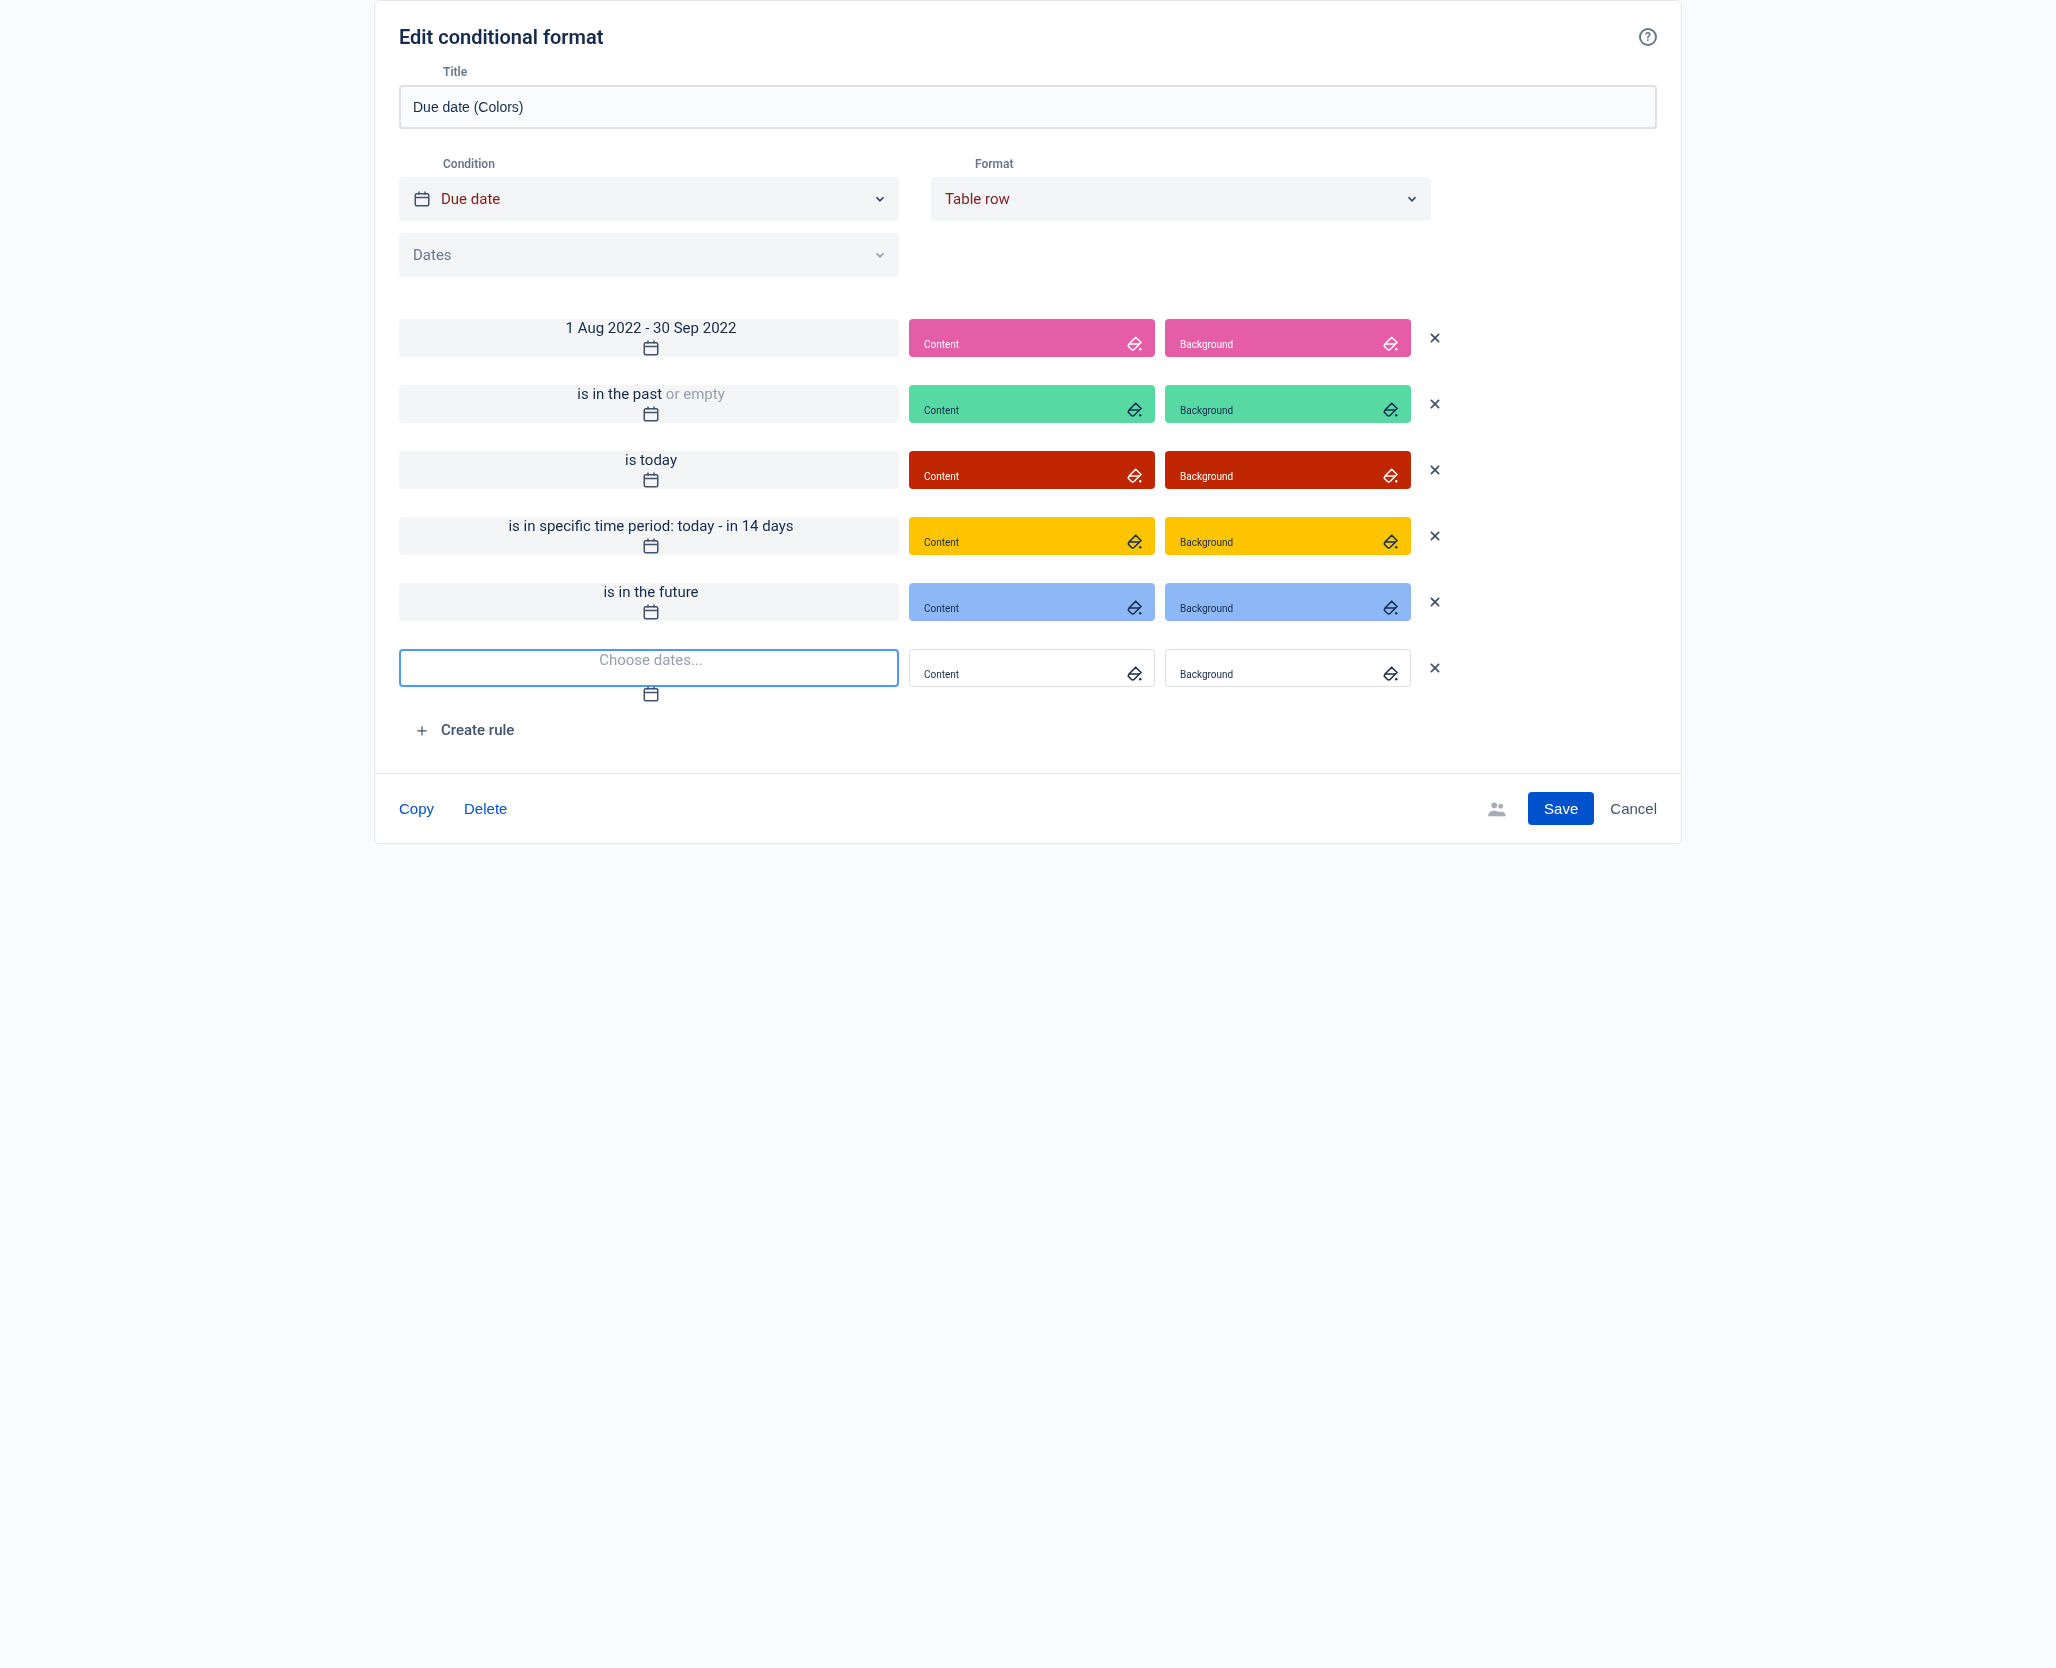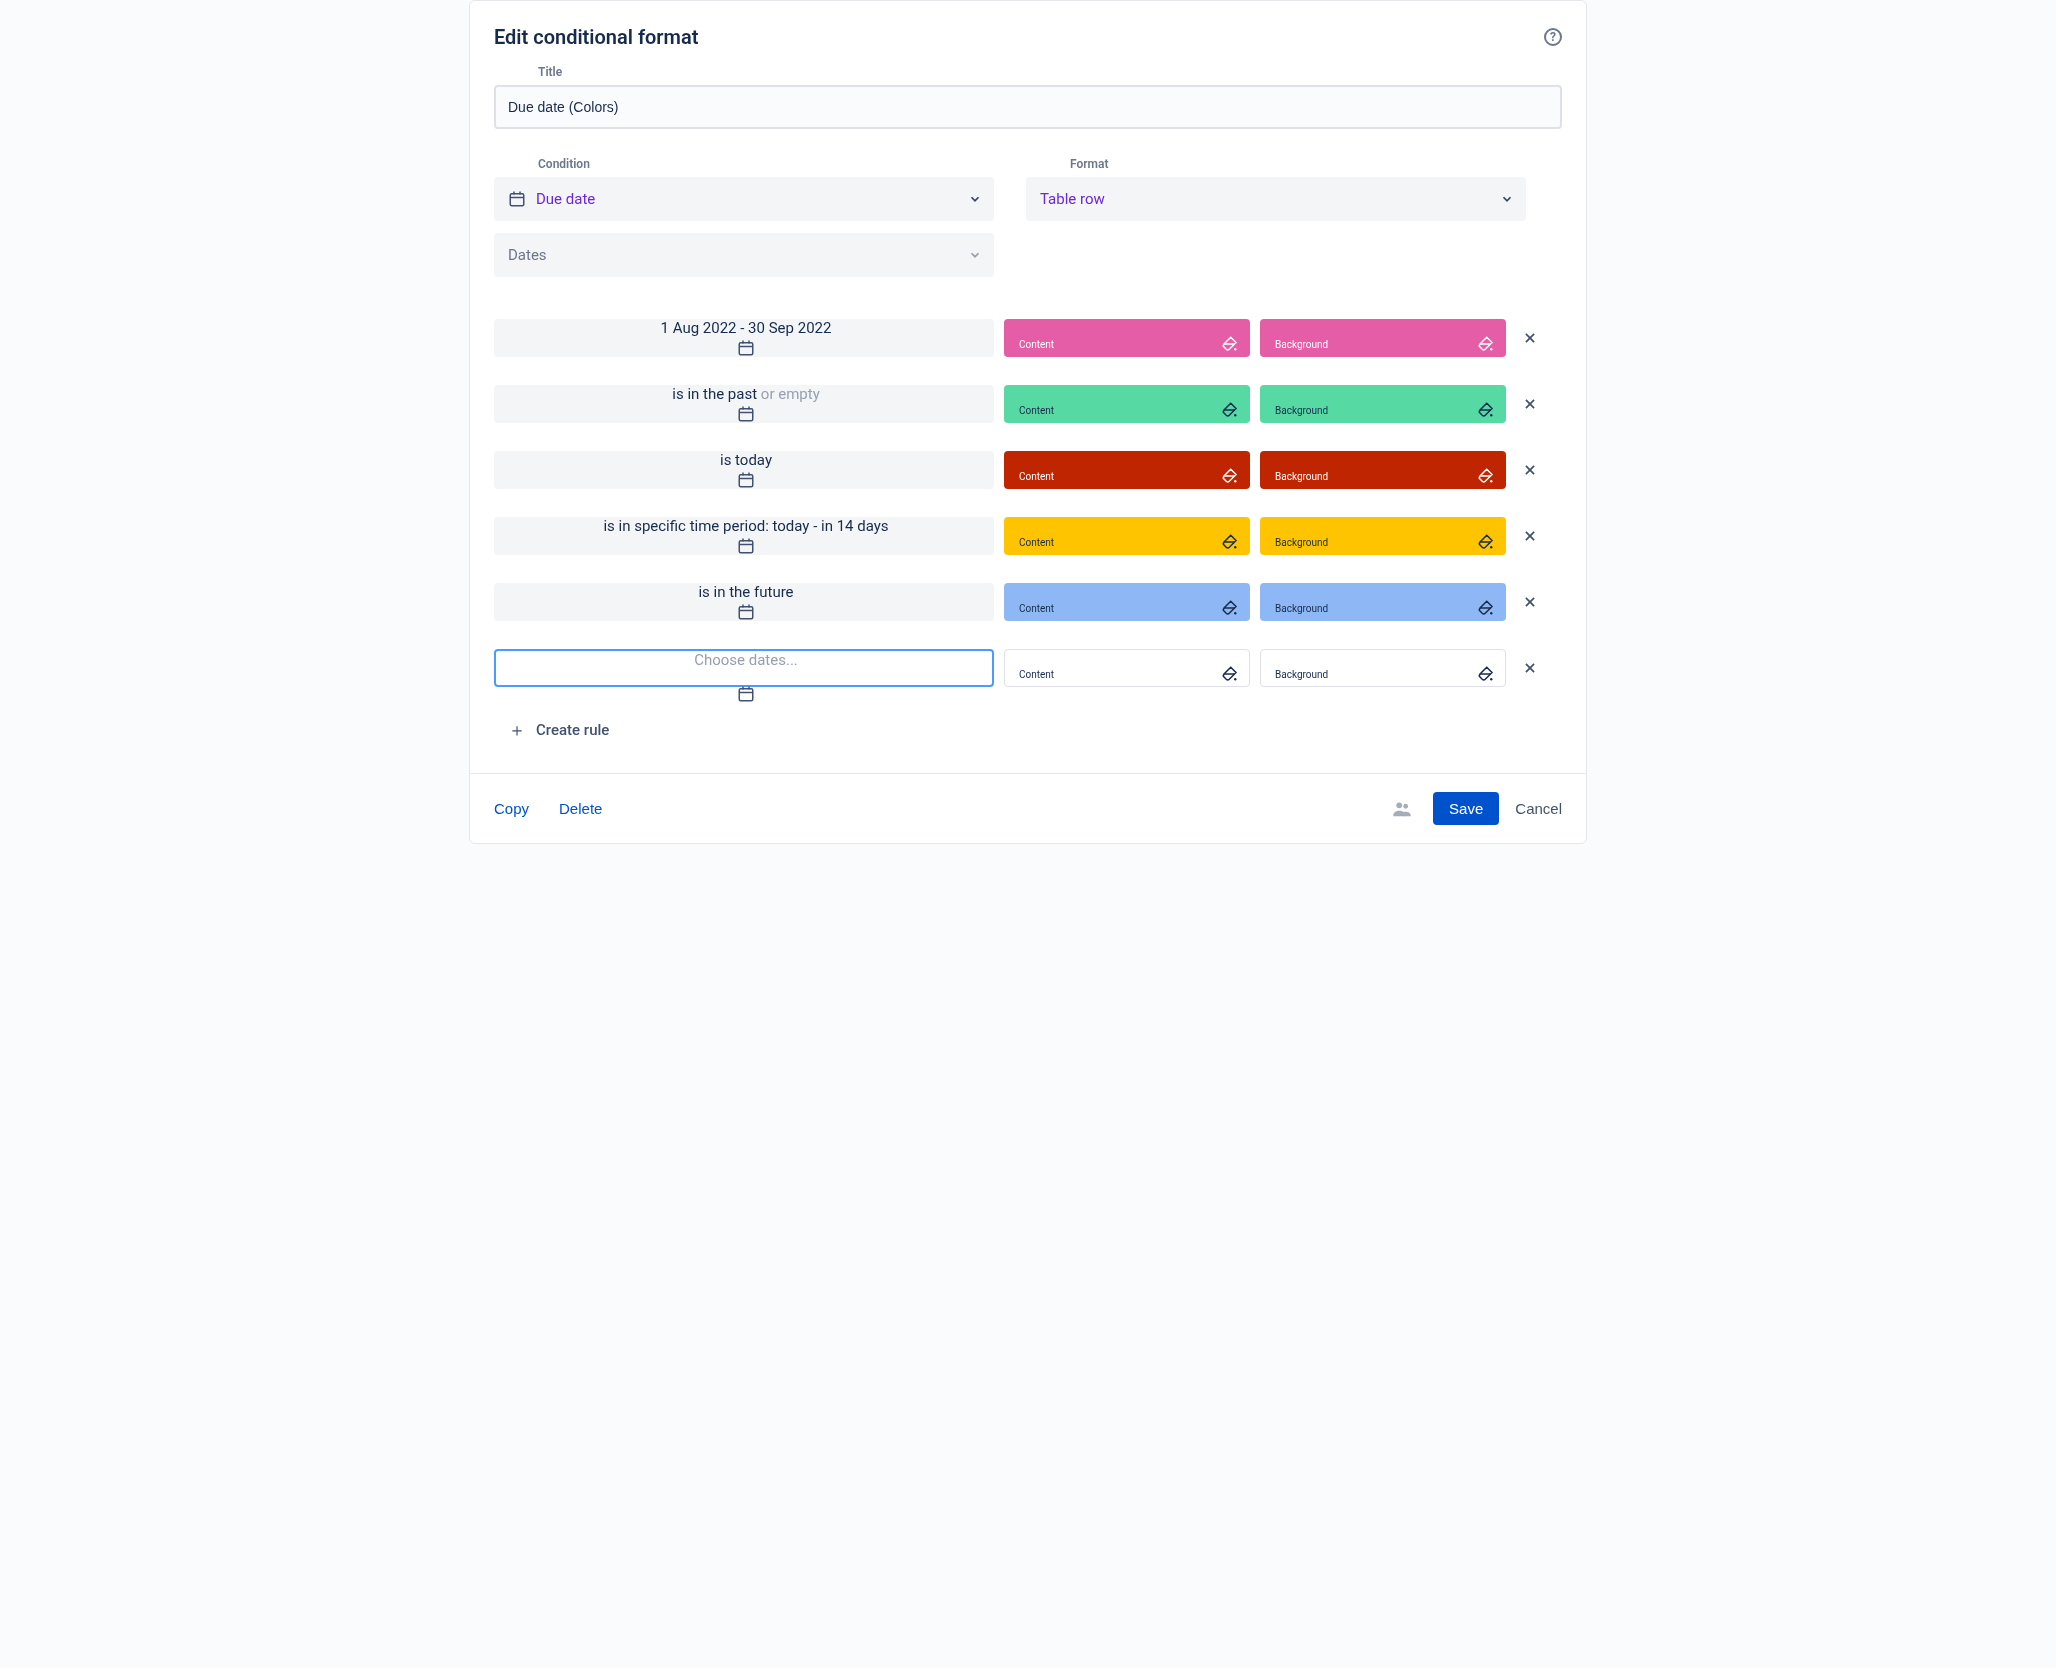--- a/index.html
+++ b/index.html
@@ -6,21 +6,21 @@
   body {
     font-family: -apple-system, BlinkMacSystemFont, "Segoe UI", Roboto, Helvetica, Arial, sans-serif;
     background: #fafbfc;
     color: #172B4D;
     font-size: 14px;
   }
   .panel {
     background: #fff;
     border: 1px solid #e5e7eb;
     border-radius: 6px;
-    width: 1118px;
+    width: 1308px;
     margin: 0 auto;
     display: flex;
     flex-direction: column;
   }
   .panel-body {
     padding: 24px 24px 28px 24px;
     flex: 1;
   }
   .header-row {
     display: flex;
@@ -69,21 +69,21 @@
   .select-box {
     height: 44px;
     background: #F4F5F7;
     border-radius: 4px;
     display:flex;
     align-items:center;
     padding: 0 12px 0 14px;
     margin-bottom: 12px;
     cursor:pointer;
   }
-  .select-box .label-text { flex:1; font-size:15px; color:#6d28d9; }
+  .select-box .label-text { flex:1; font-size:15px; color:#7f1d1d; }
   .select-box .label-text.muted { color:#6B778C; }
   .select-box .chev { color:#344563; }
   .cal-icon { margin-right: 10px; display:flex; }
   .rules { margin-top: 30px; }
   .rule-row {
     display: grid;
     grid-template-columns: 500px 246px 246px 28px;
     column-gap: 10px;
     align-items: center;
     margin-bottom: 28px;

